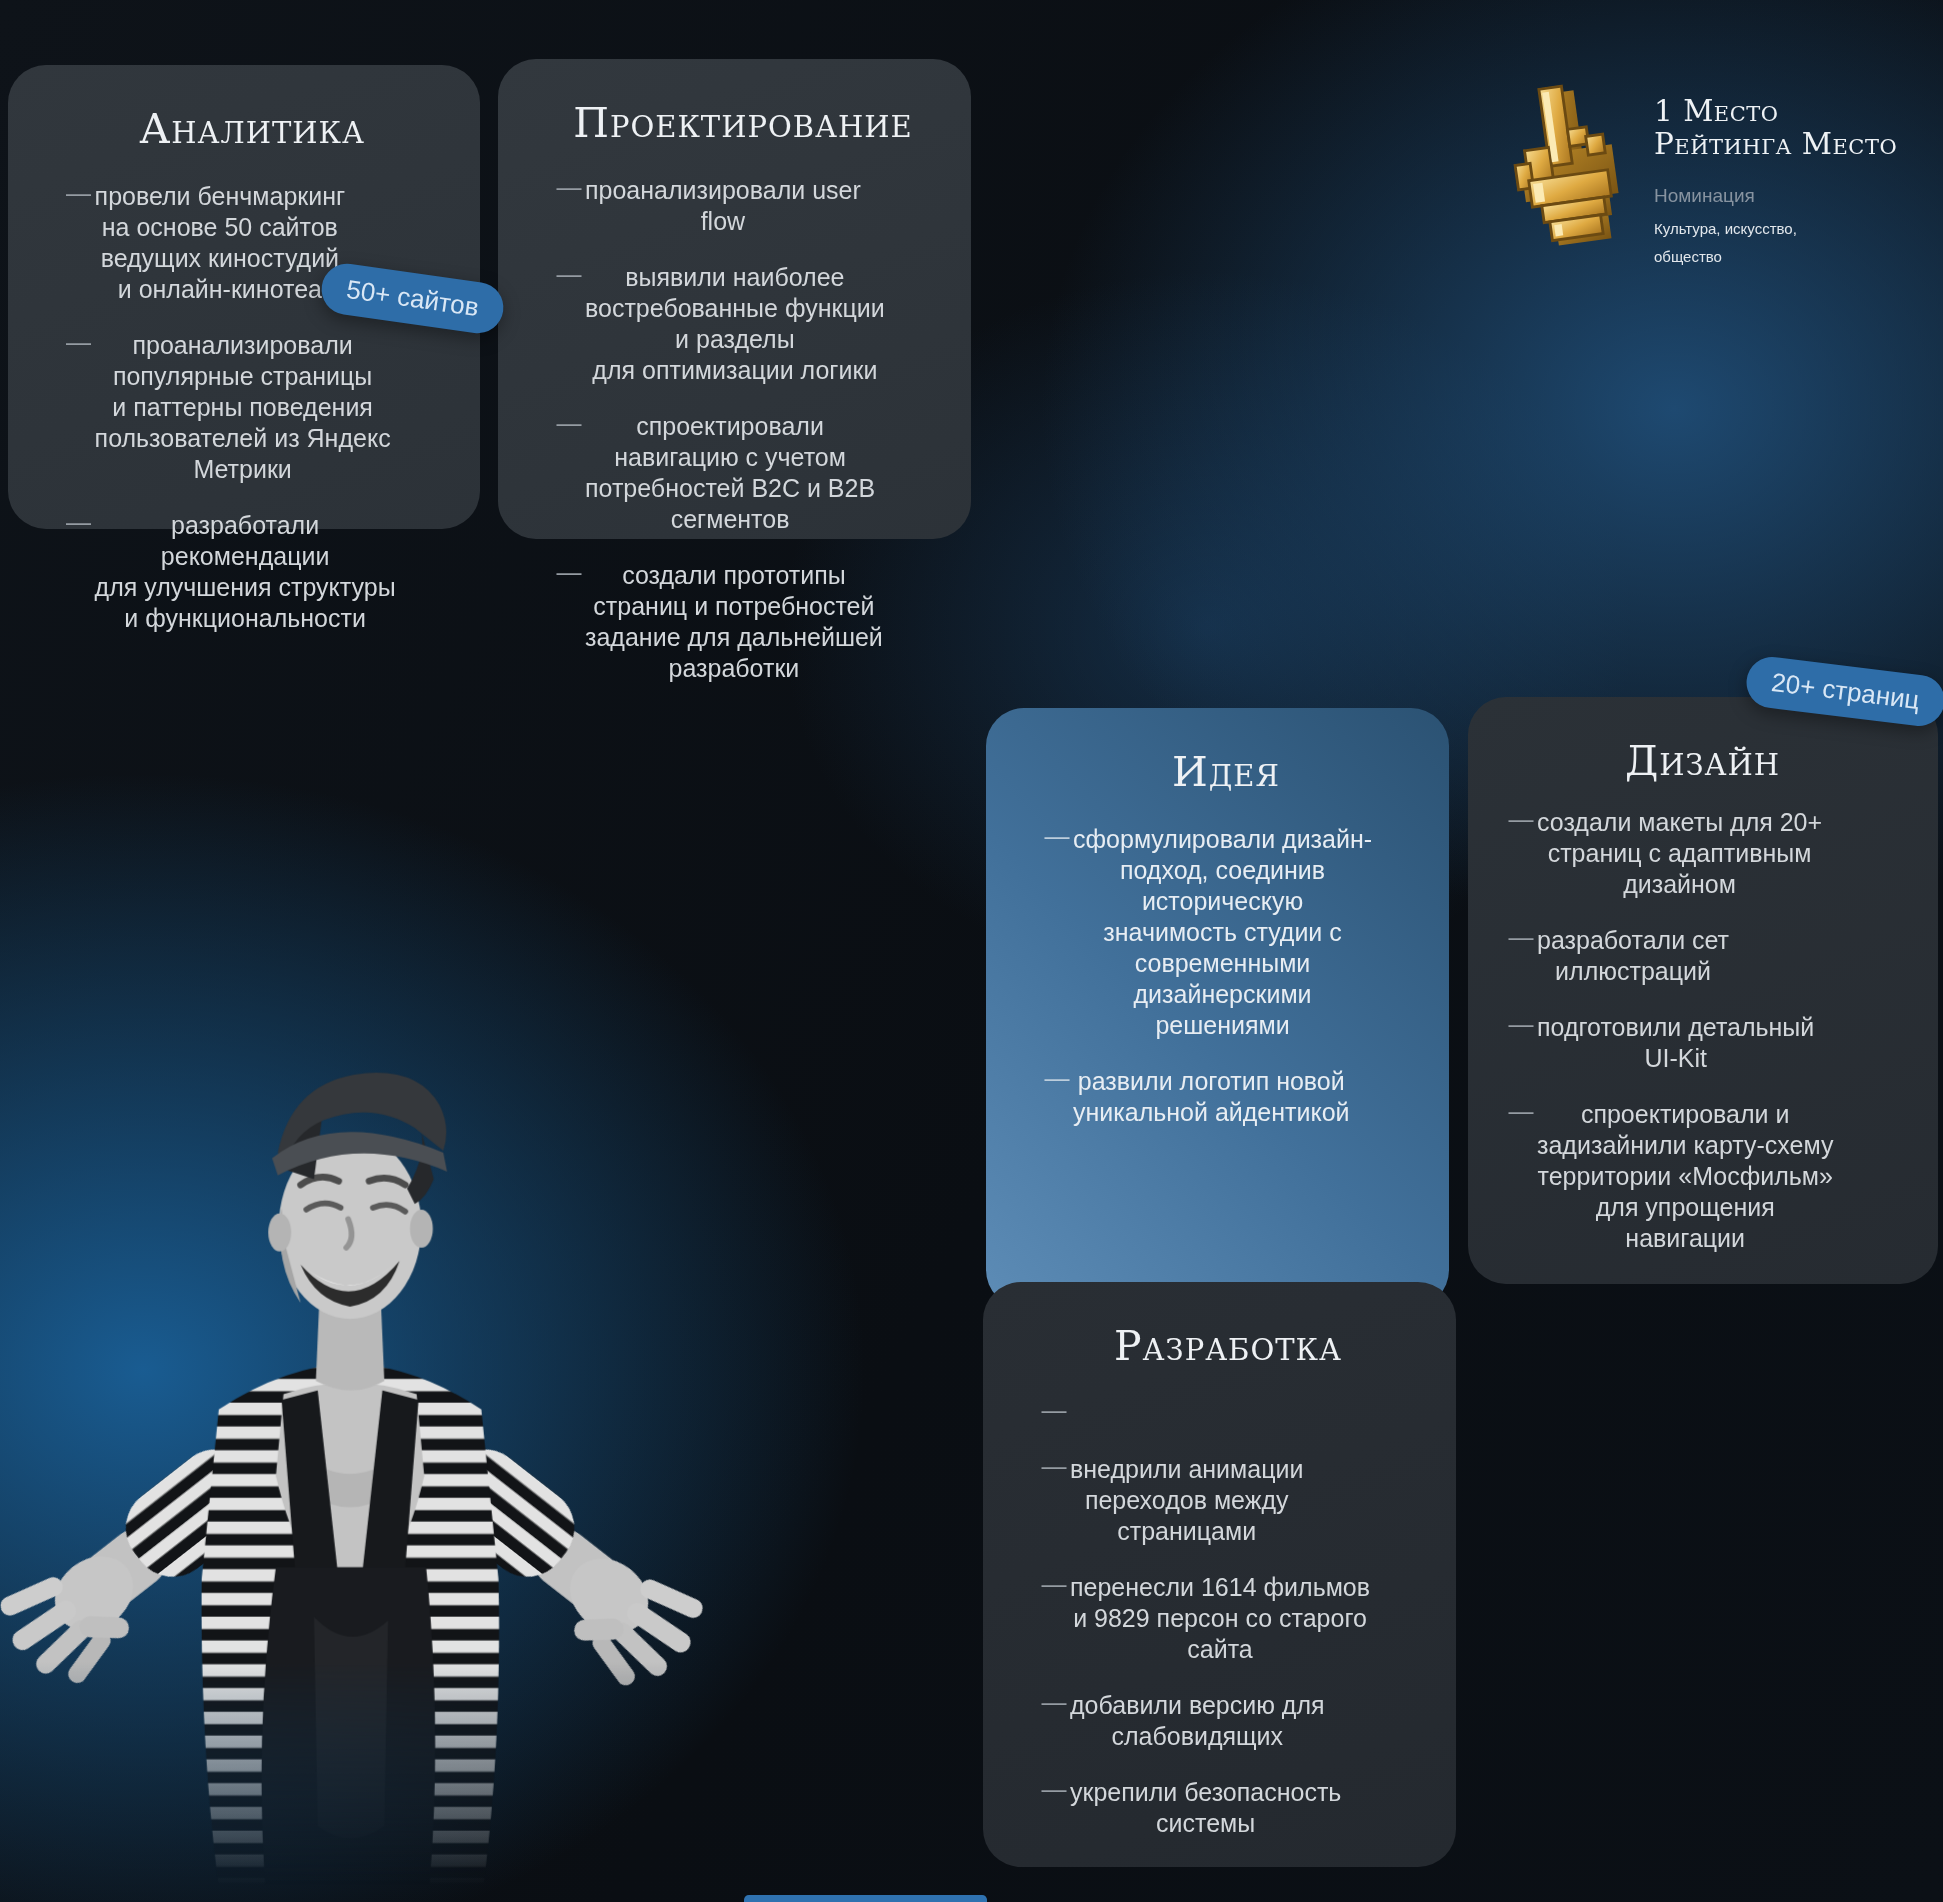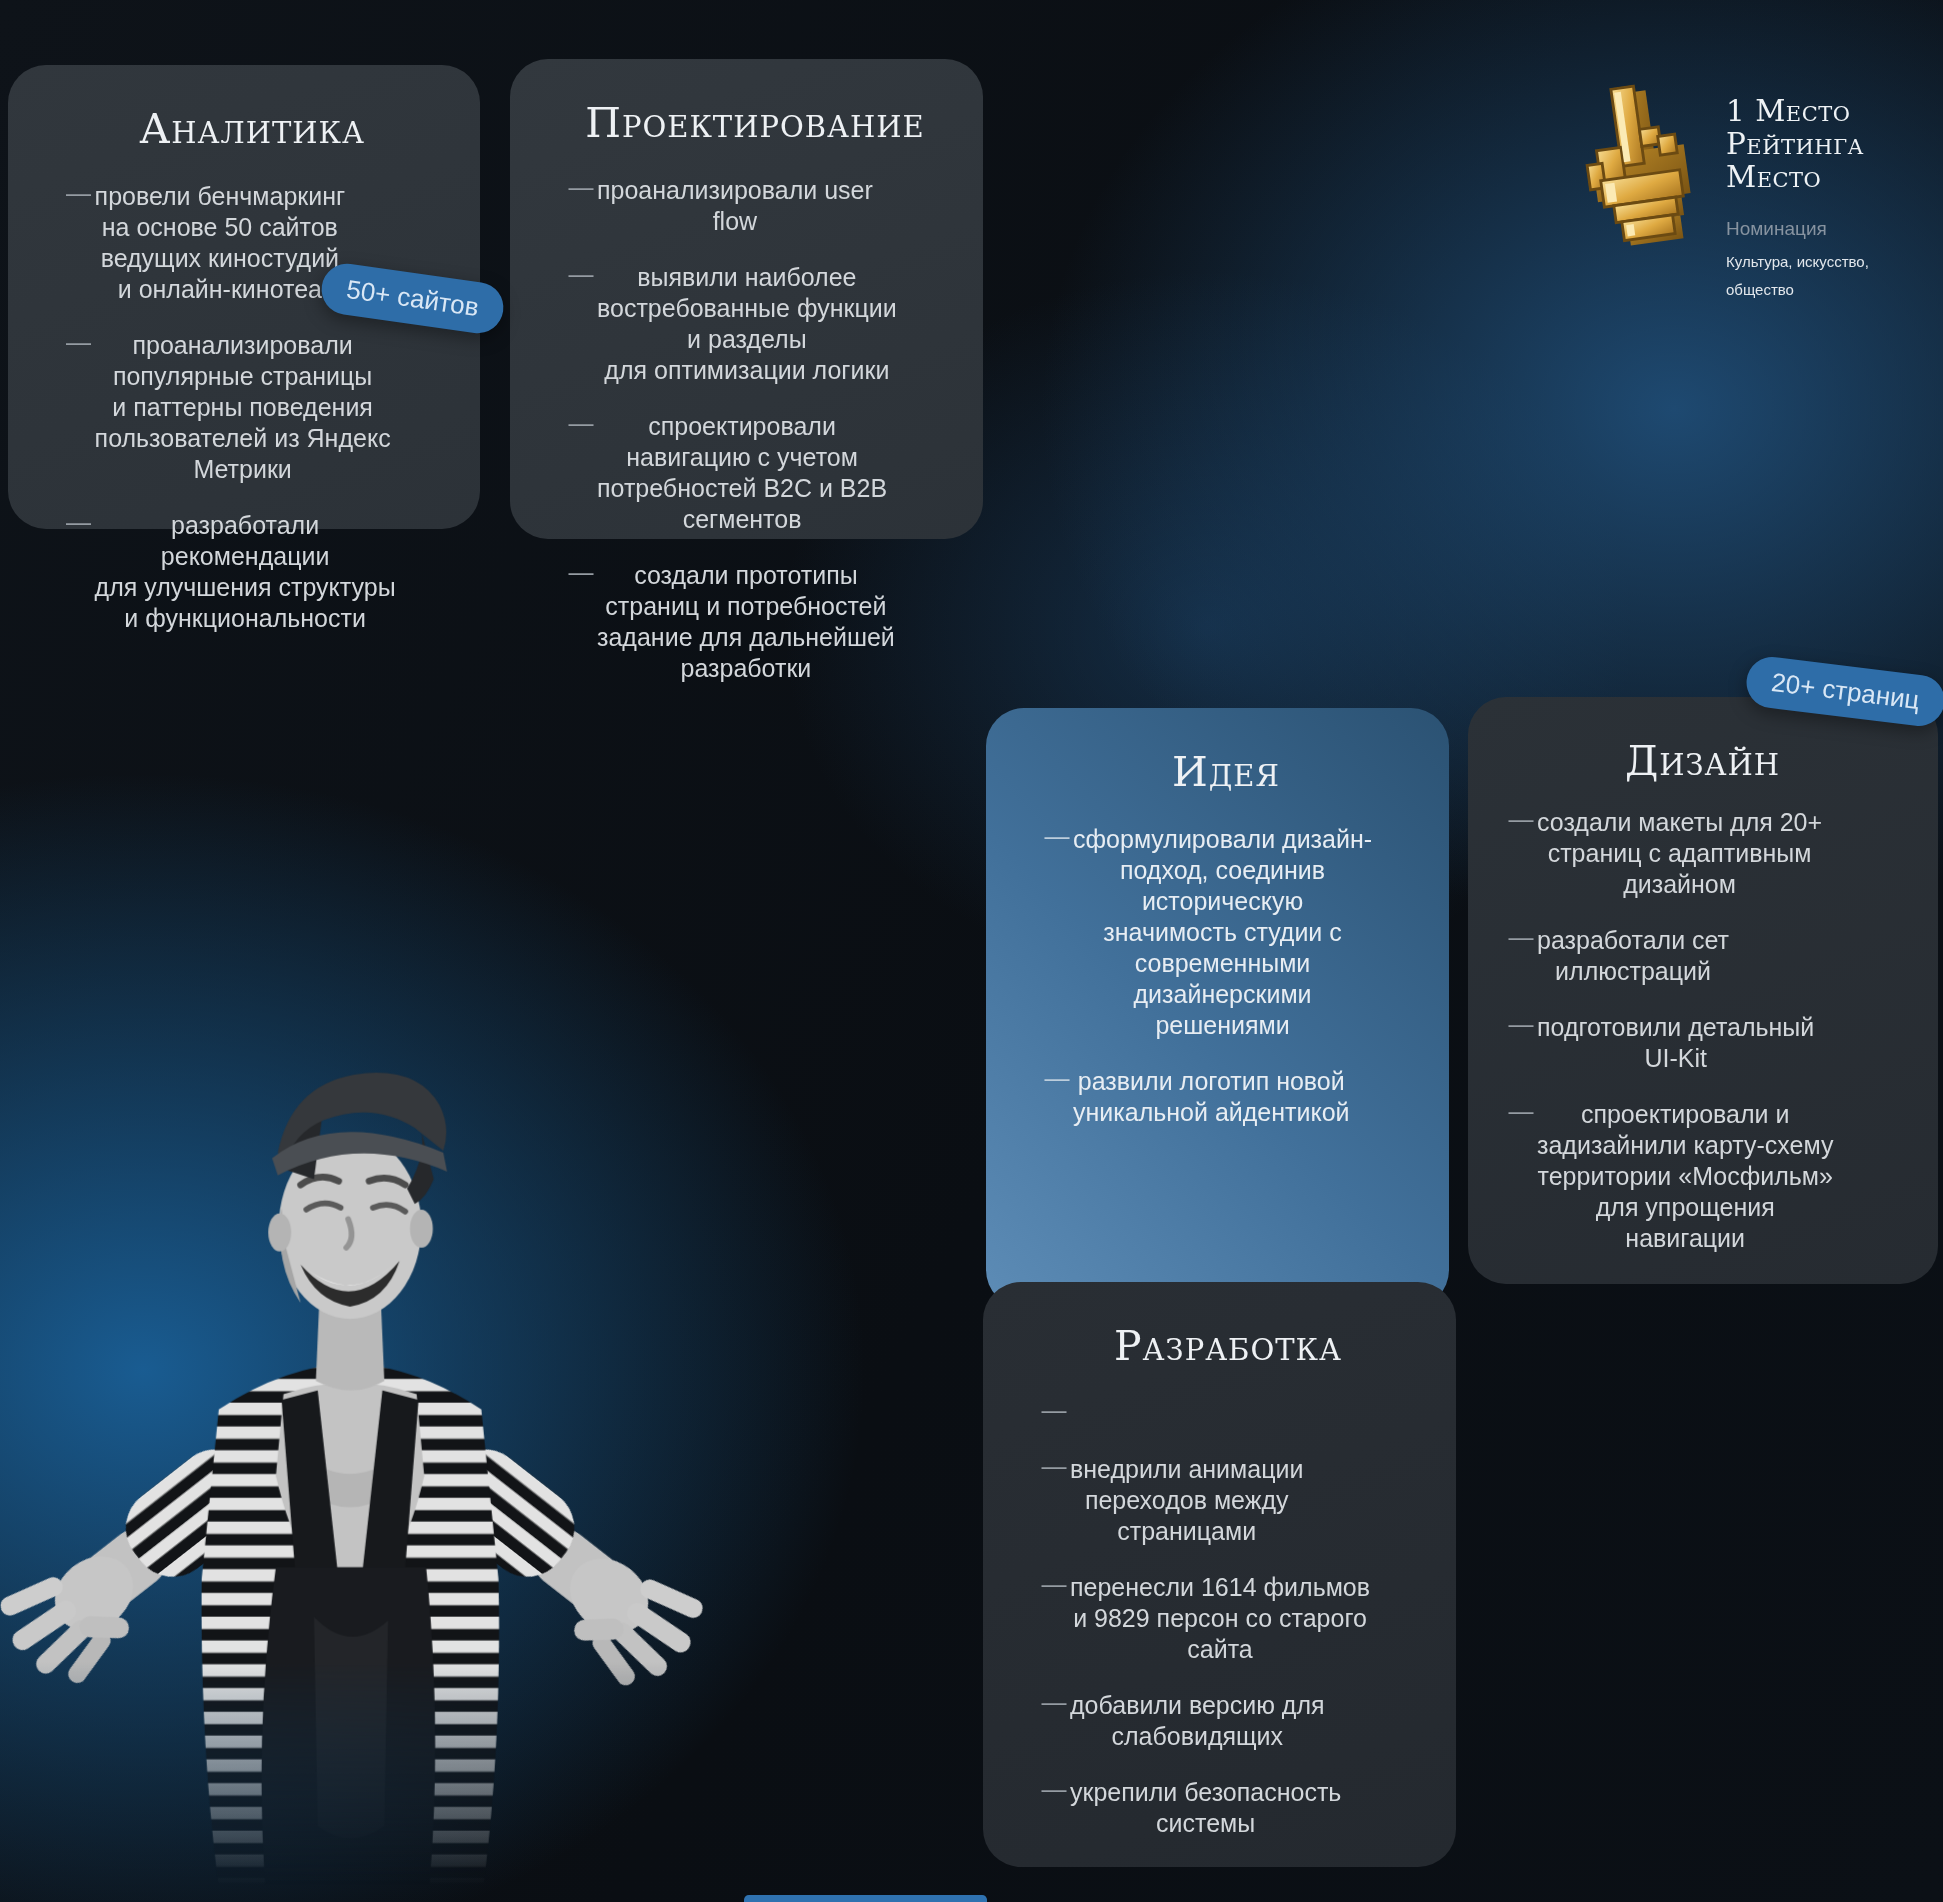--- a/index.html
+++ b/index.html
@@ -8,21 +8,21 @@
     font-family:"Liberation Sans", sans-serif;
     background:
       radial-gradient(904px 742px at 1674px 409px, rgba(35,88,136,.80), rgba(35,88,136,0) 70%),
       radial-gradient(590px 495px at 1208px 628px, rgba(30,75,118,.50), rgba(30,75,118,0) 72%),
       radial-gradient(1094px 904px at 143px 1370px, rgba(26,96,152,.95), rgba(26,96,152,0) 66%),
       linear-gradient(118deg,#0e1319 0%,#0a0e13 55%,#0b1016 100%);
   }
   
   .card{position:absolute;border-radius:38px;box-sizing:border-box;padding:40px 38px 38px 55px;text-align:center;}
   .card-analytics {left:7.6px;   top:65px;   width:472px; height:464px; background:linear-gradient(160deg,#31373d,#2c3238);}
-  .card-proekt    {left:498px; top:59px;   width:473px; height:480px; background:linear-gradient(160deg,#32383e,#2c3238);margin-left:12px;}
+  .card-proekt    {left:498px; top:59px;   width:473px; height:480px; background:linear-gradient(160deg,#32383e,#2c3238);}
   .card-idea      {left:986px;top:708px;  width:463px; height:600px; background:linear-gradient(45deg,#5d8cb6 0%,#41709a 45%,#2b5273 100%);}
   .card-dizain    {left:1468px;top:697px;  width:470px; height:587px; background:linear-gradient(160deg,#2b3137,#262b31);padding-left:37px;}
   .card-razrab    {left:983px;top:1282px; width:473px; height:585px; background:linear-gradient(160deg,#292e34,#24292f);}
   .card-title{
     margin:0;font-family:"DejaVu Serif","Liberation Serif",serif;font-weight:400;
     font-size:41px;line-height:49px;color:#eef1f4;font-variant:small-caps;letter-spacing:1px;
   }
   .items{margin-top:27px;}
   .card-dizain .items{margin-top:21px;}
   .item{display:flex;align-items:flex-start;margin-bottom:25px;}
@@ -34,21 +34,21 @@
   
   .badge{
     position:absolute;height:51px;padding:0 25px;border-radius:27px;
     display:flex;align-items:center;justify-content:center;
     background:#2e6da8;color:#d9e7f5;font-size:26px;white-space:nowrap;
     box-shadow:0 5.7px 17px rgba(0,0,0,.35);
   }
   .badge-sites{left:321px;top:273px;transform:rotate(8deg);}
   .badge-pages{left:1746px;top:666px;transform:rotate(7deg);}
   
-  .award{position:absolute;left:1586px;top:84px;display:flex;gap:30px;}
+  .award{position:absolute;left:1514px;top:84px;display:flex;gap:30px;}
   .award-hand{width:110px;height:167px;flex:0 0 auto;transform:rotate(-8deg);}
   .award-text{padding-top:11.4px;}
   .award-place{
     font-family:"DejaVu Serif","Liberation Serif",serif;font-variant:small-caps;
     color:#eef2f5;font-size:29.5px;line-height:33px;letter-spacing:0.5px;
   }
   .award-nomlabel{margin-top:23px;color:#8793a0;font-size:19px;line-height:23px;}
   .award-nomvalue{margin-top:7.6px;color:#e2e7ec;font-size:15px;line-height:27.6px;white-space:pre-line;}
   
   .man{position:absolute;left:0;top:1046px;width:761px;height:856px;}

